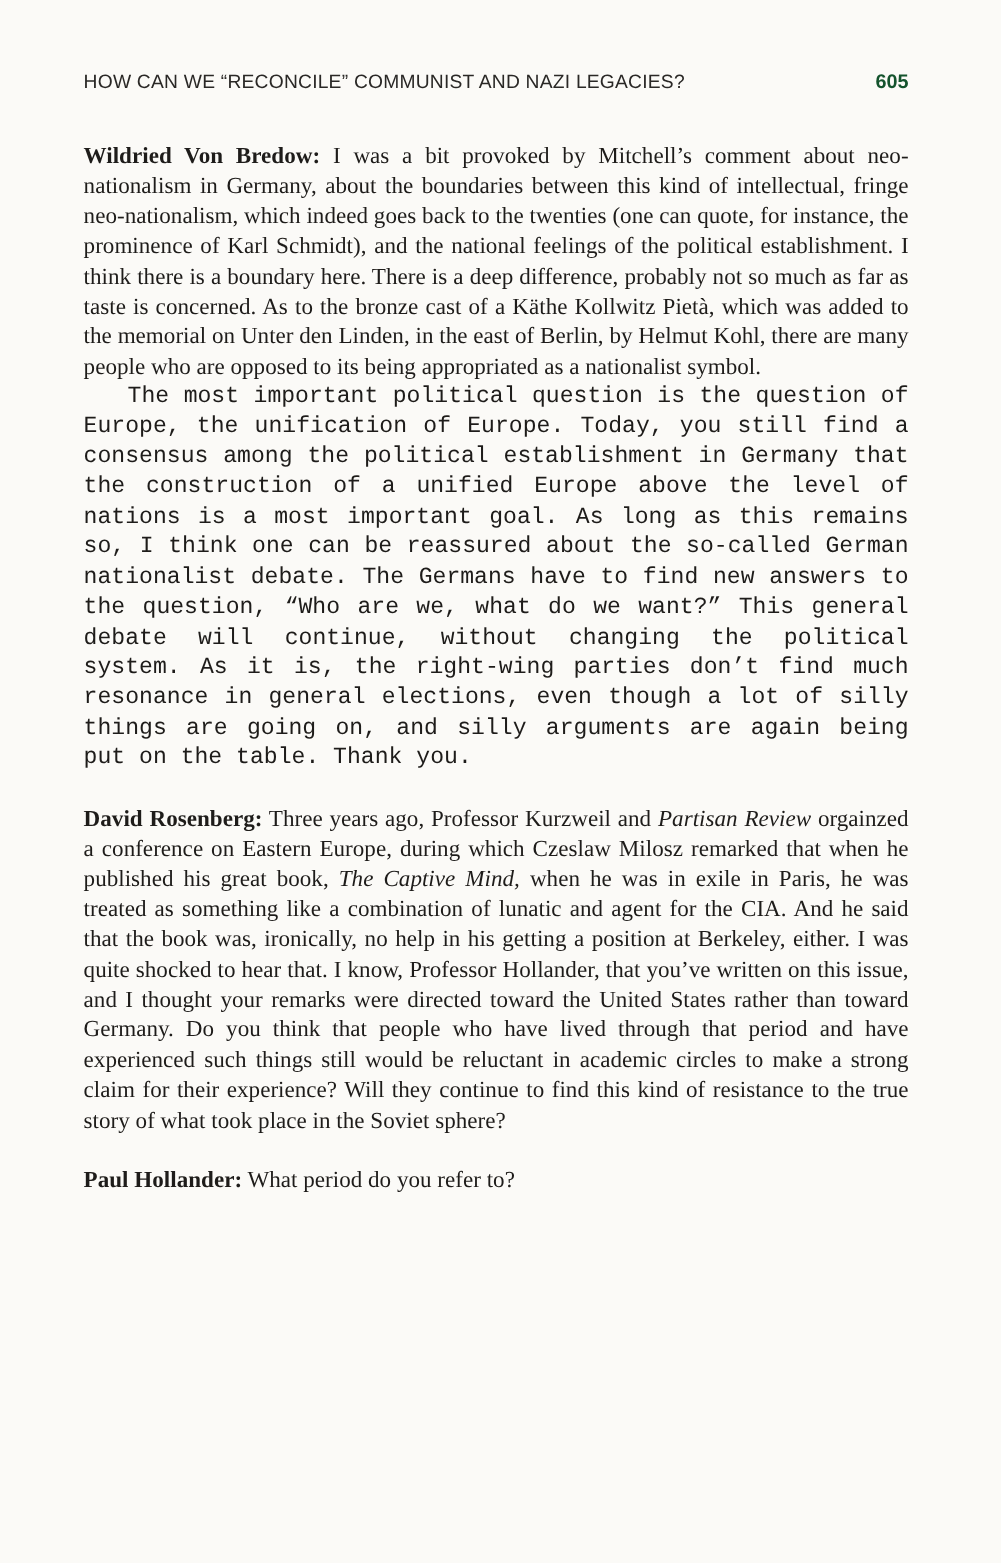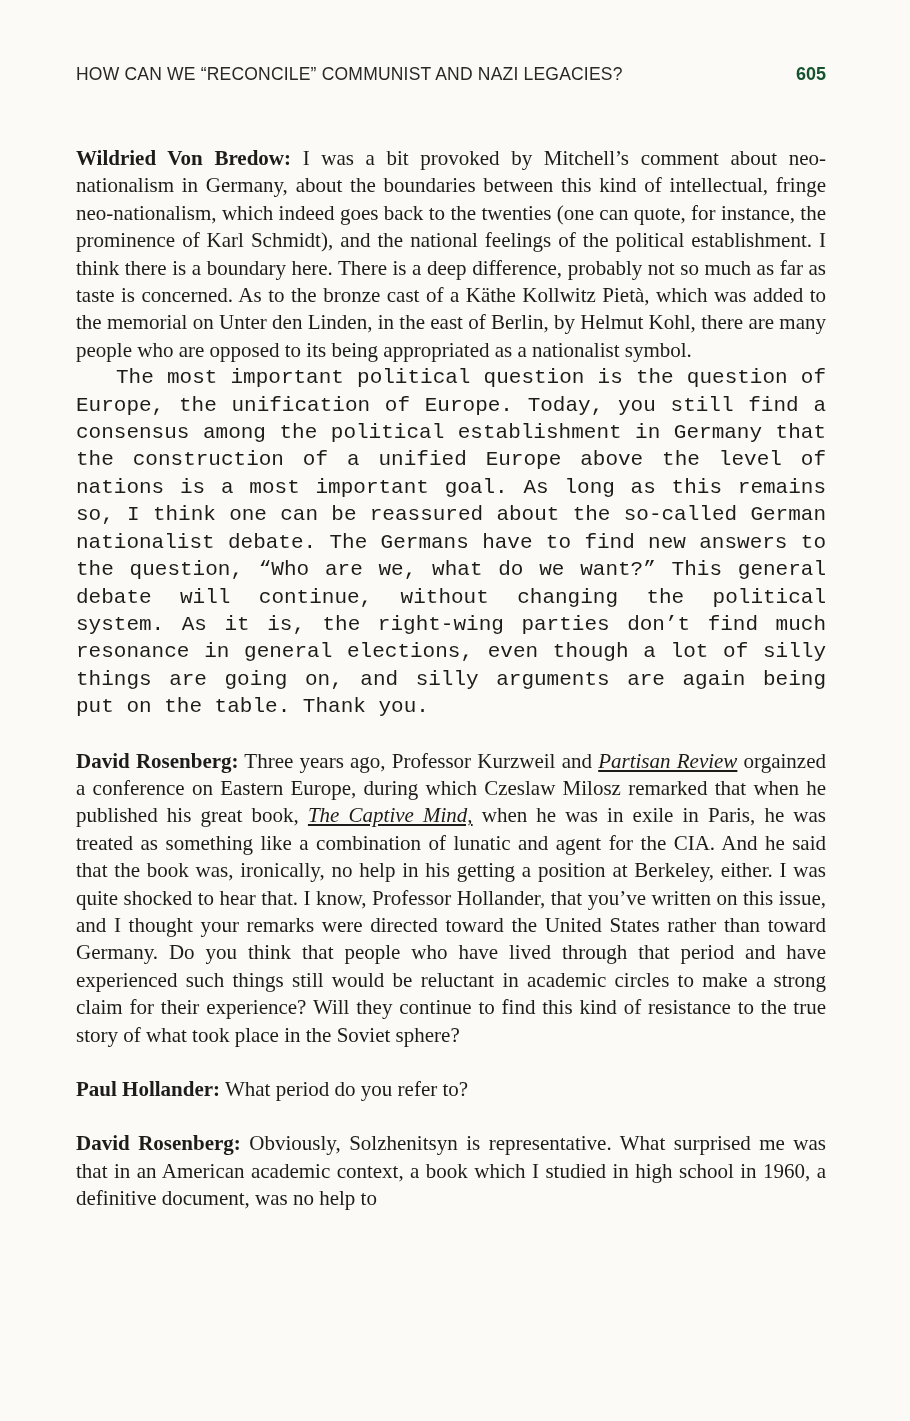--- a/index.html
+++ b/index.html
@@ -38,21 +38,21 @@
       color: #2a2826;
     }
     .page-number {
       font-family: "Liberation Sans", "DejaVu Sans", sans-serif;
       font-weight: bold;
       font-size: 18px;
       color: #14532d;
     }
     .body-text {
       position: absolute;
-      top: 145px;
+      top: 128px;
       left: 0;
       width: 750px;
       font-size: 21px;
       line-height: 27.4px;
       text-align: justify;
       hyphens: manual;
     }
     .para {
       margin: 0;
     }
@@ -61,36 +61,34 @@
       font-family: Liberation Mono, monospace;
     }
     .para.gap {
       margin-top: 27px;
     }
     .speaker {
       font-weight: bold;
     }
     em {
       font-style: italic;
-      text-decoration: underline;
     }
   </style>
 </head>
 <body>
 
 <div class="page">
   <div class="running-head">
     <span class="running-title">HOW CAN WE “RECONCILE” COMMUNIST AND NAZI LEGACIES?</span>
     <span class="page-number">605</span>
   </div>
 
   <div class="body-text">
     <p class="para"><span class="speaker">Wildried Von Bredow:</span><span> I was a bit provoked by Mitchell’s comment about neo-nationalism in Germany, about the boundaries between this kind of intellectual, fringe neo-nationalism, which indeed goes back to the twenties (one can quote, for instance, the prominence of Karl Schmidt), and the national feelings of the political establishment. I think there is a boundary here. There is a deep difference, probably not so much as far as taste is concerned. As to the bronze cast of a Käthe Kollwitz Pietà, which was added to the memorial on Unter den Linden, in the east of Berlin, by Helmut Kohl, there are many people who are opposed to its being appropriated as a nationalist symbol.</span></p>
 
     <p class="para indent"><span>The most important political question is the question of Europe, the unification of Europe. Today, you still find a consensus among the polit­ical establishment in Germany that the construction of a unified Europe above the level of nations is a most important goal. As long as this re­mains so, I think one can be reassured about the so-called German na­tionalist debate. The Germans have to find new answers to the question, “Who are we, what do we want?” This general debate will continue, without changing the political system. As it is, the right-wing parties don’t find much resonance in general elections, even though a lot of silly things are going on, and silly arguments are again being put on the table. Thank you.</span></p>
 
     <p class="para gap"><span class="speaker">David Rosenberg:</span><span> Three years ago, Professor Kurzweil and </span><em>Partisan Re­view</em><span> orgainzed a conference on Eastern Europe, during which Czeslaw Milosz remarked that when he published his great book, </span><em>The Captive Mind,</em><span> when he was in exile in Paris, he was treated as something like a combination of lunatic and agent for the CIA. And he said that the book was, ironically, no help in his getting a position at Berkeley, ei­ther. I was quite shocked to hear that. I know, Professor Hollander, that you’ve written on this issue, and I thought your remarks were directed toward the United States rather than toward Germany. Do you think that people who have lived through that period and have experienced such things still would be reluctant in academic circles to make a strong claim for their experience? Will they continue to find this kind of resis­tance to the true story of what took place in the Soviet sphere?</span></p>
 
     <p class="para gap"><span class="speaker">Paul Hollander:</span><span> What period do you refer to?</span></p>
 
-    <p class="para gap"><span class="speaker">David Rosenberg:</span><span> Obviously, Solzhenitsyn is representative. What sur­prised me was that in an American academic context, a book which I studied in high school in 1960, a definitive document, was no help to</span></p>
   </div>
 </div>
 
 </body></html>

